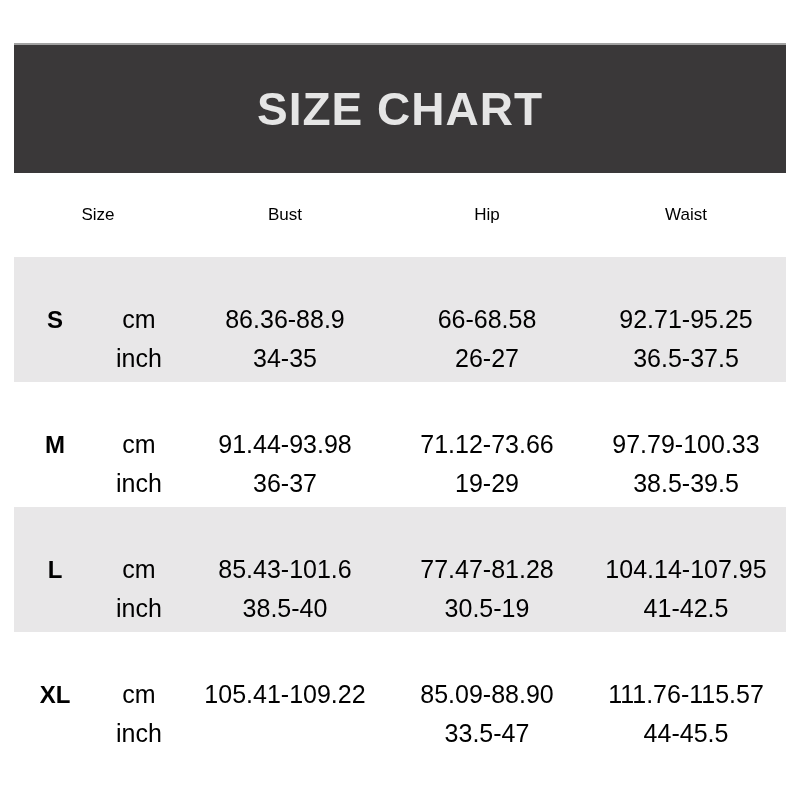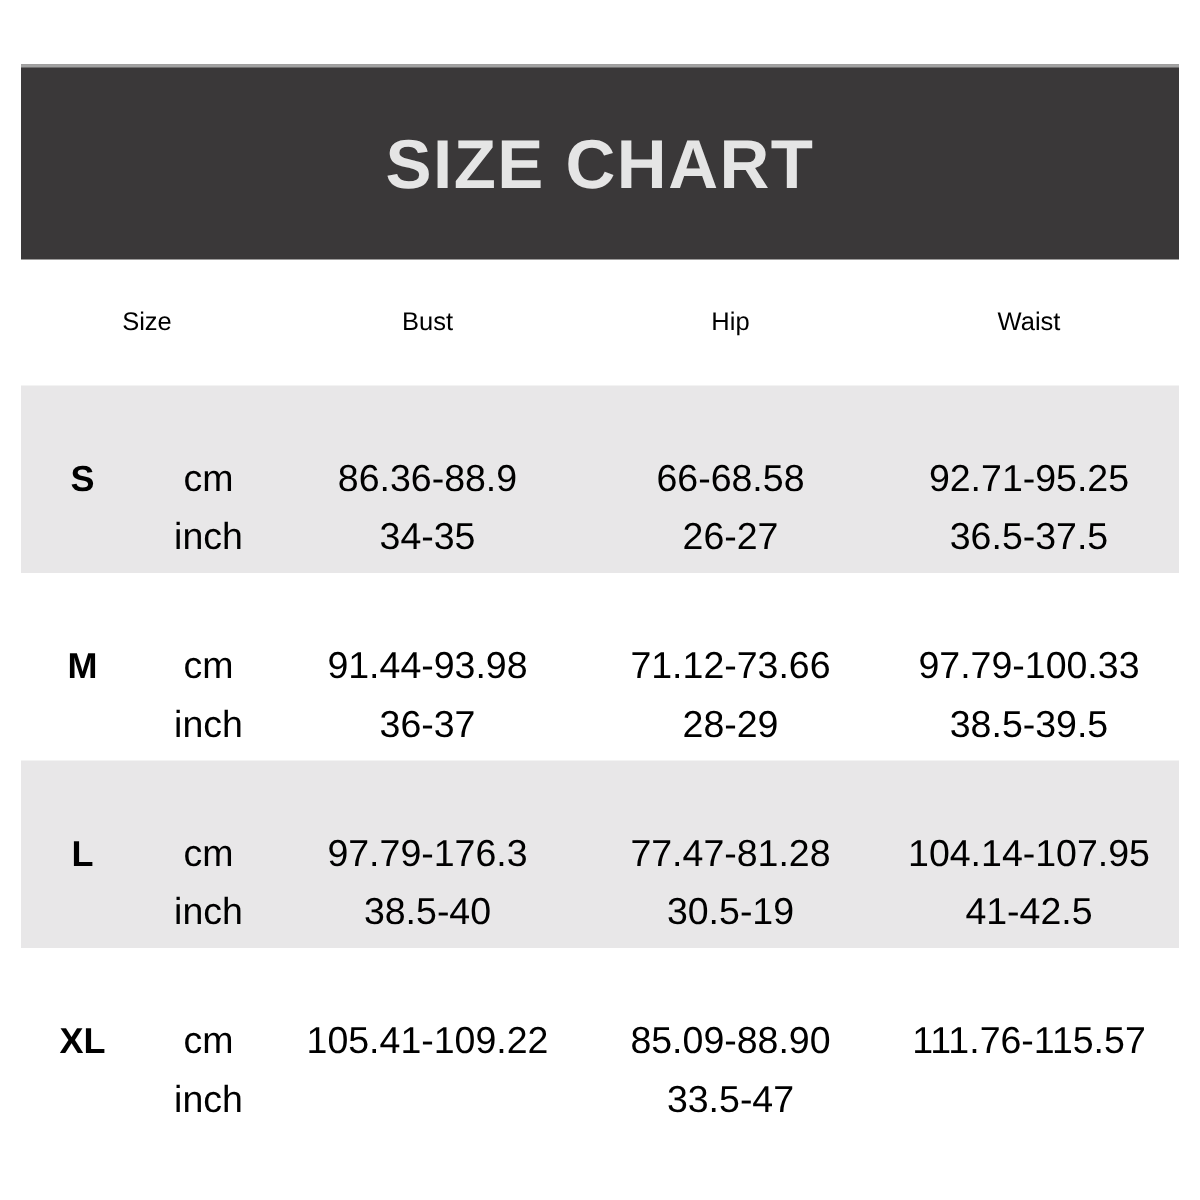--- a/index.html
+++ b/index.html
@@ -110,40 +110,41 @@
     </div>
 
     <div class="size-block">
       <div class="size-label">M</div>
       <div class="c2 r1">cm</div>
       <div class="c3 r1">91.44-93.98</div>
       <div class="c4 r1">71.12-73.66</div>
       <div class="c5 r1">97.79-100.33</div>
       <div class="c2 r2">inch</div>
       <div class="c3 r2">36-37</div>
-      <div class="c4 r2">28-29</div>
+      <div class="c4 r2">19-29</div>
       <div class="c5 r2">38.5-39.5</div>
     </div>
 
     <div class="size-block shaded">
       <div class="size-label">L</div>
       <div class="c2 r1">cm</div>
-      <div class="c3 r1">97.79-176.3</div>
+      <div class="c3 r1">85.43-101.6</div>
       <div class="c4 r1">77.47-81.28</div>
       <div class="c5 r1">104.14-107.95</div>
       <div class="c2 r2">inch</div>
       <div class="c3 r2">38.5-40</div>
       <div class="c4 r2">30.5-19</div>
       <div class="c5 r2">41-42.5</div>
     </div>
 
     <div class="size-block">
       <div class="size-label">XL</div>
       <div class="c2 r1">cm</div>
       <div class="c3 r1">105.41-109.22</div>
       <div class="c4 r1">85.09-88.90</div>
       <div class="c5 r1">111.76-115.57</div>
       <div class="c2 r2">inch</div>
       <div class="c4 r2">33.5-47</div>
+      <div class="c5 r2">44-45.5</div>
     </div>
 
   </div>
 </div>
 
 </body></html>

